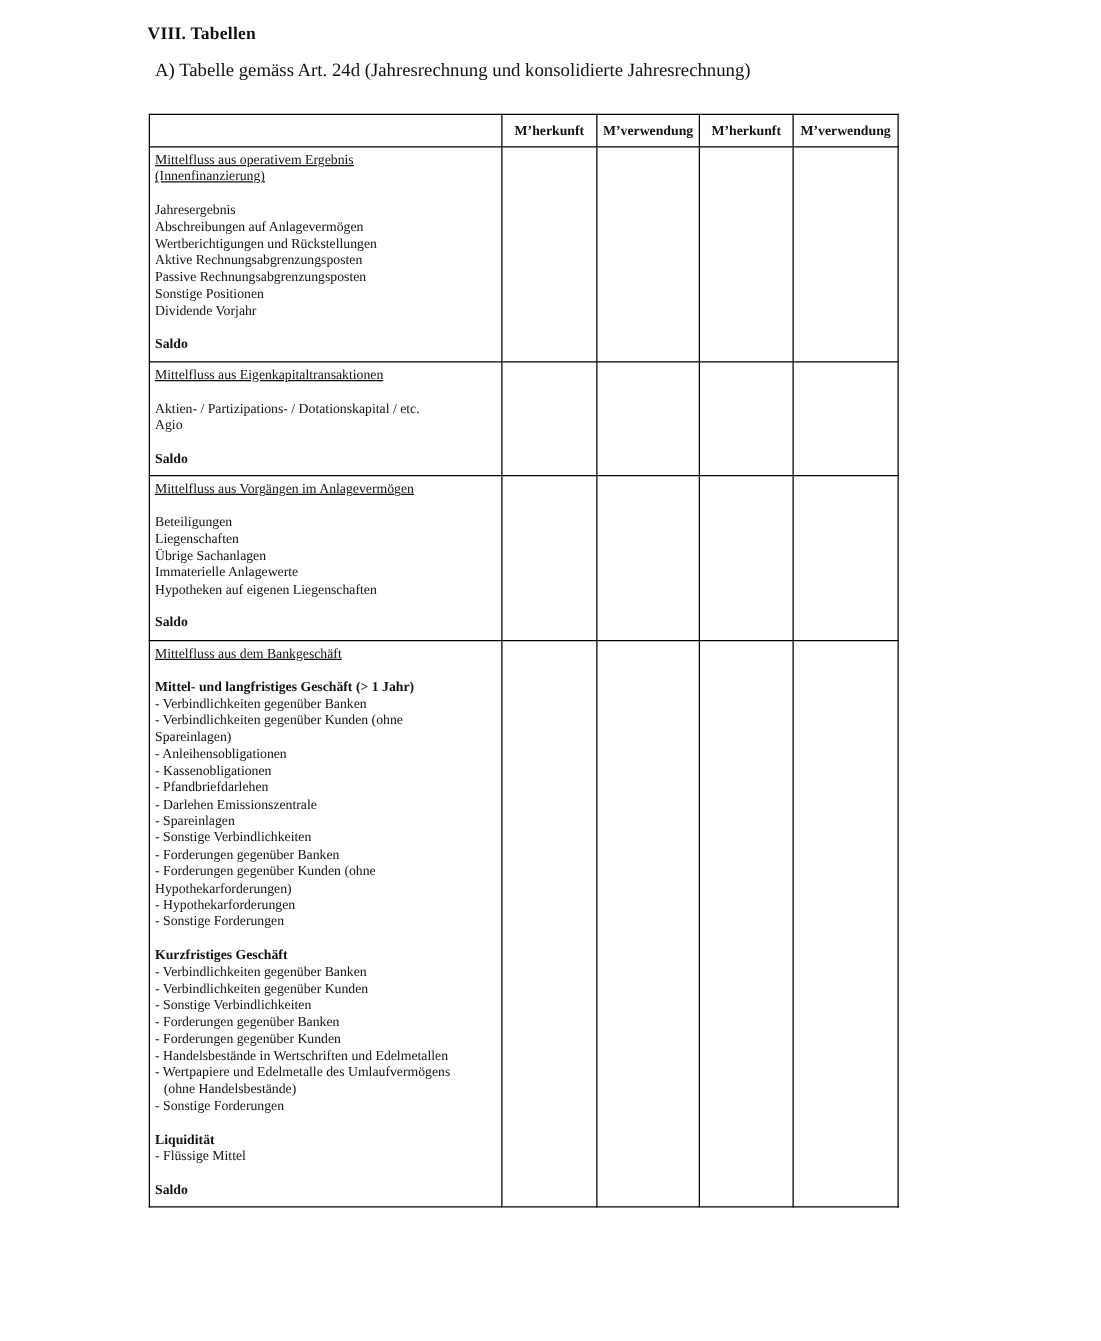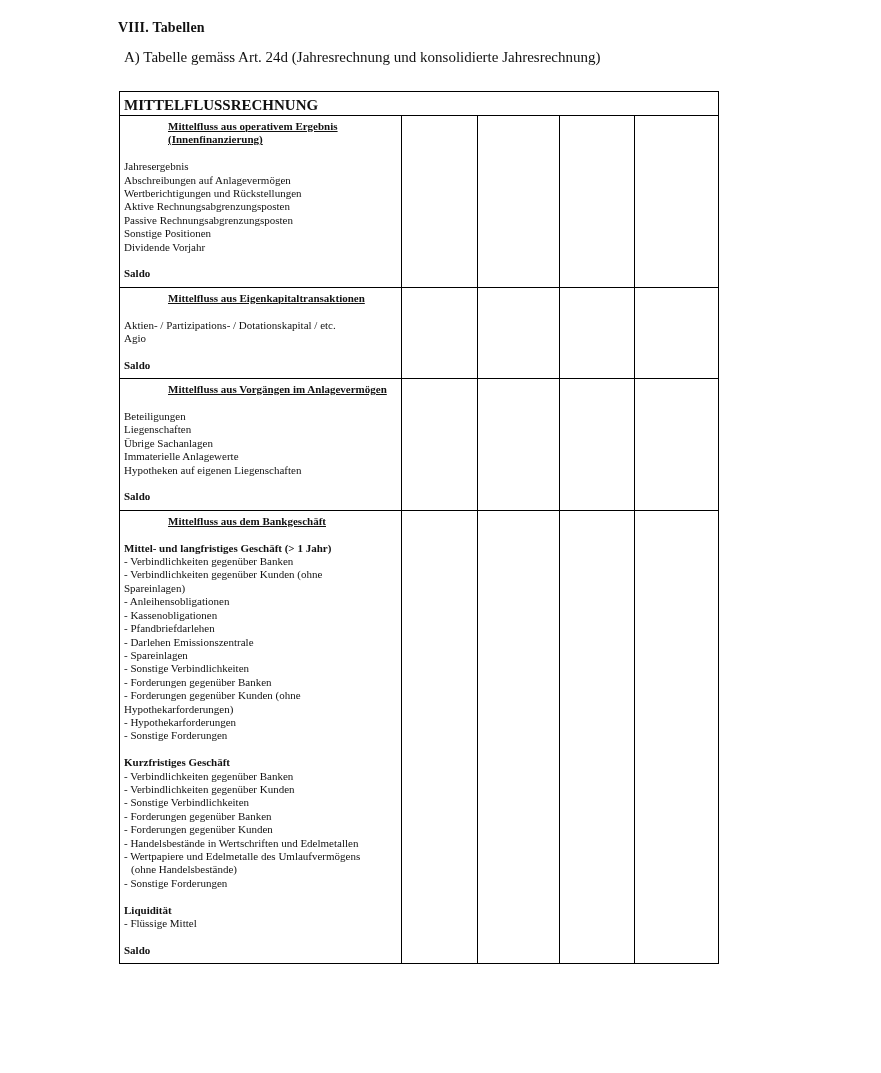--- a/index.html
+++ b/index.html
@@ -6,42 +6,46 @@
   body { width: 881px; height: 1073px; position: relative; font-family: "Liberation Serif", "DejaVu Serif", serif; color: #111; }
   .h1 { position: absolute; left: 118px; top: 20px; font-size: 14px; font-weight: bold; letter-spacing: 0.2px; }
   .h2 { position: absolute; left: 124px; top: 49px; font-size: 15px; }
   table.mf { position: absolute; left: 119px; top: 91px; width: 599px; border-collapse: collapse; table-layout: fixed; }
   table.mf td { border: 1.3px solid #000; padding: 0; vertical-align: top; }
   col.c0 { width: 282px; } col.c1 { width: 76px; } col.c2 { width: 82px; } col.c3 { width: 75px; } col.c4 { width: 84px; }
   .title-cell { height: 24px; font-size: 15px; font-weight: bold; padding: 5px 0 0 4px !important; box-sizing: border-box; }
   .grp-cell { height: 25px; font-size: 11px; font-weight: bold; text-align: center; vertical-align: middle !important; }
   .sub-cell { height: 25px; font-size: 11px; font-weight: bold; text-align: center; vertical-align: middle !important; white-space: nowrap; }
   .label-cell { padding: 4px 4px 6px 4px !important; font-size: 11px; line-height: 13.4px; }
-  .sec-head { font-weight: bold; text-decoration: underline; margin-left: 44px; }
+  .sec-head { font-weight: normal; text-decoration: underline; }
   .gap { height: 13.4px; }
   .bold { font-weight: bold; font-family: Liberation Serif, serif; }
   .indent { padding-left: 7px; }
 </style>
 </head>
 <body>
 
 <div class="h1">VIII. Tabellen</div>
 <div class="h2">A)  Tabelle gemäss Art. 24d (Jahresrechnung und konsolidierte Jahresrechnung)</div>
 
 <table class="mf">
   <colgroup>
       <col class="c0">
       <col class="c1">
       <col class="c2">
       <col class="c3">
       <col class="c4">
     </colgroup>
   <tbody>
-      <tr>
-    <td colspan="5" class="title-cell">MITTELFLUSSRECHNUNG</td>
+  <tr>
+    <td class="sub-cell"></td>
+    <td class="sub-cell">M’herkunft</td>
+    <td class="sub-cell">M’verwendung</td>
+    <td class="sub-cell">M’herkunft</td>
+    <td class="sub-cell">M’verwendung</td>
   </tr>
   </tbody>
     <tbody id="sections">
       <tr>
         <td class="label-cell">
           <div class="sec-head">Mittelfluss aus operativem Ergebnis</div>
           <div class="sec-head">(Innenfinanzierung)</div>
           <div class="gap"></div>
           <div>Jahresergebnis</div>
           <div>Abschreibungen auf Anlagevermögen</div>

